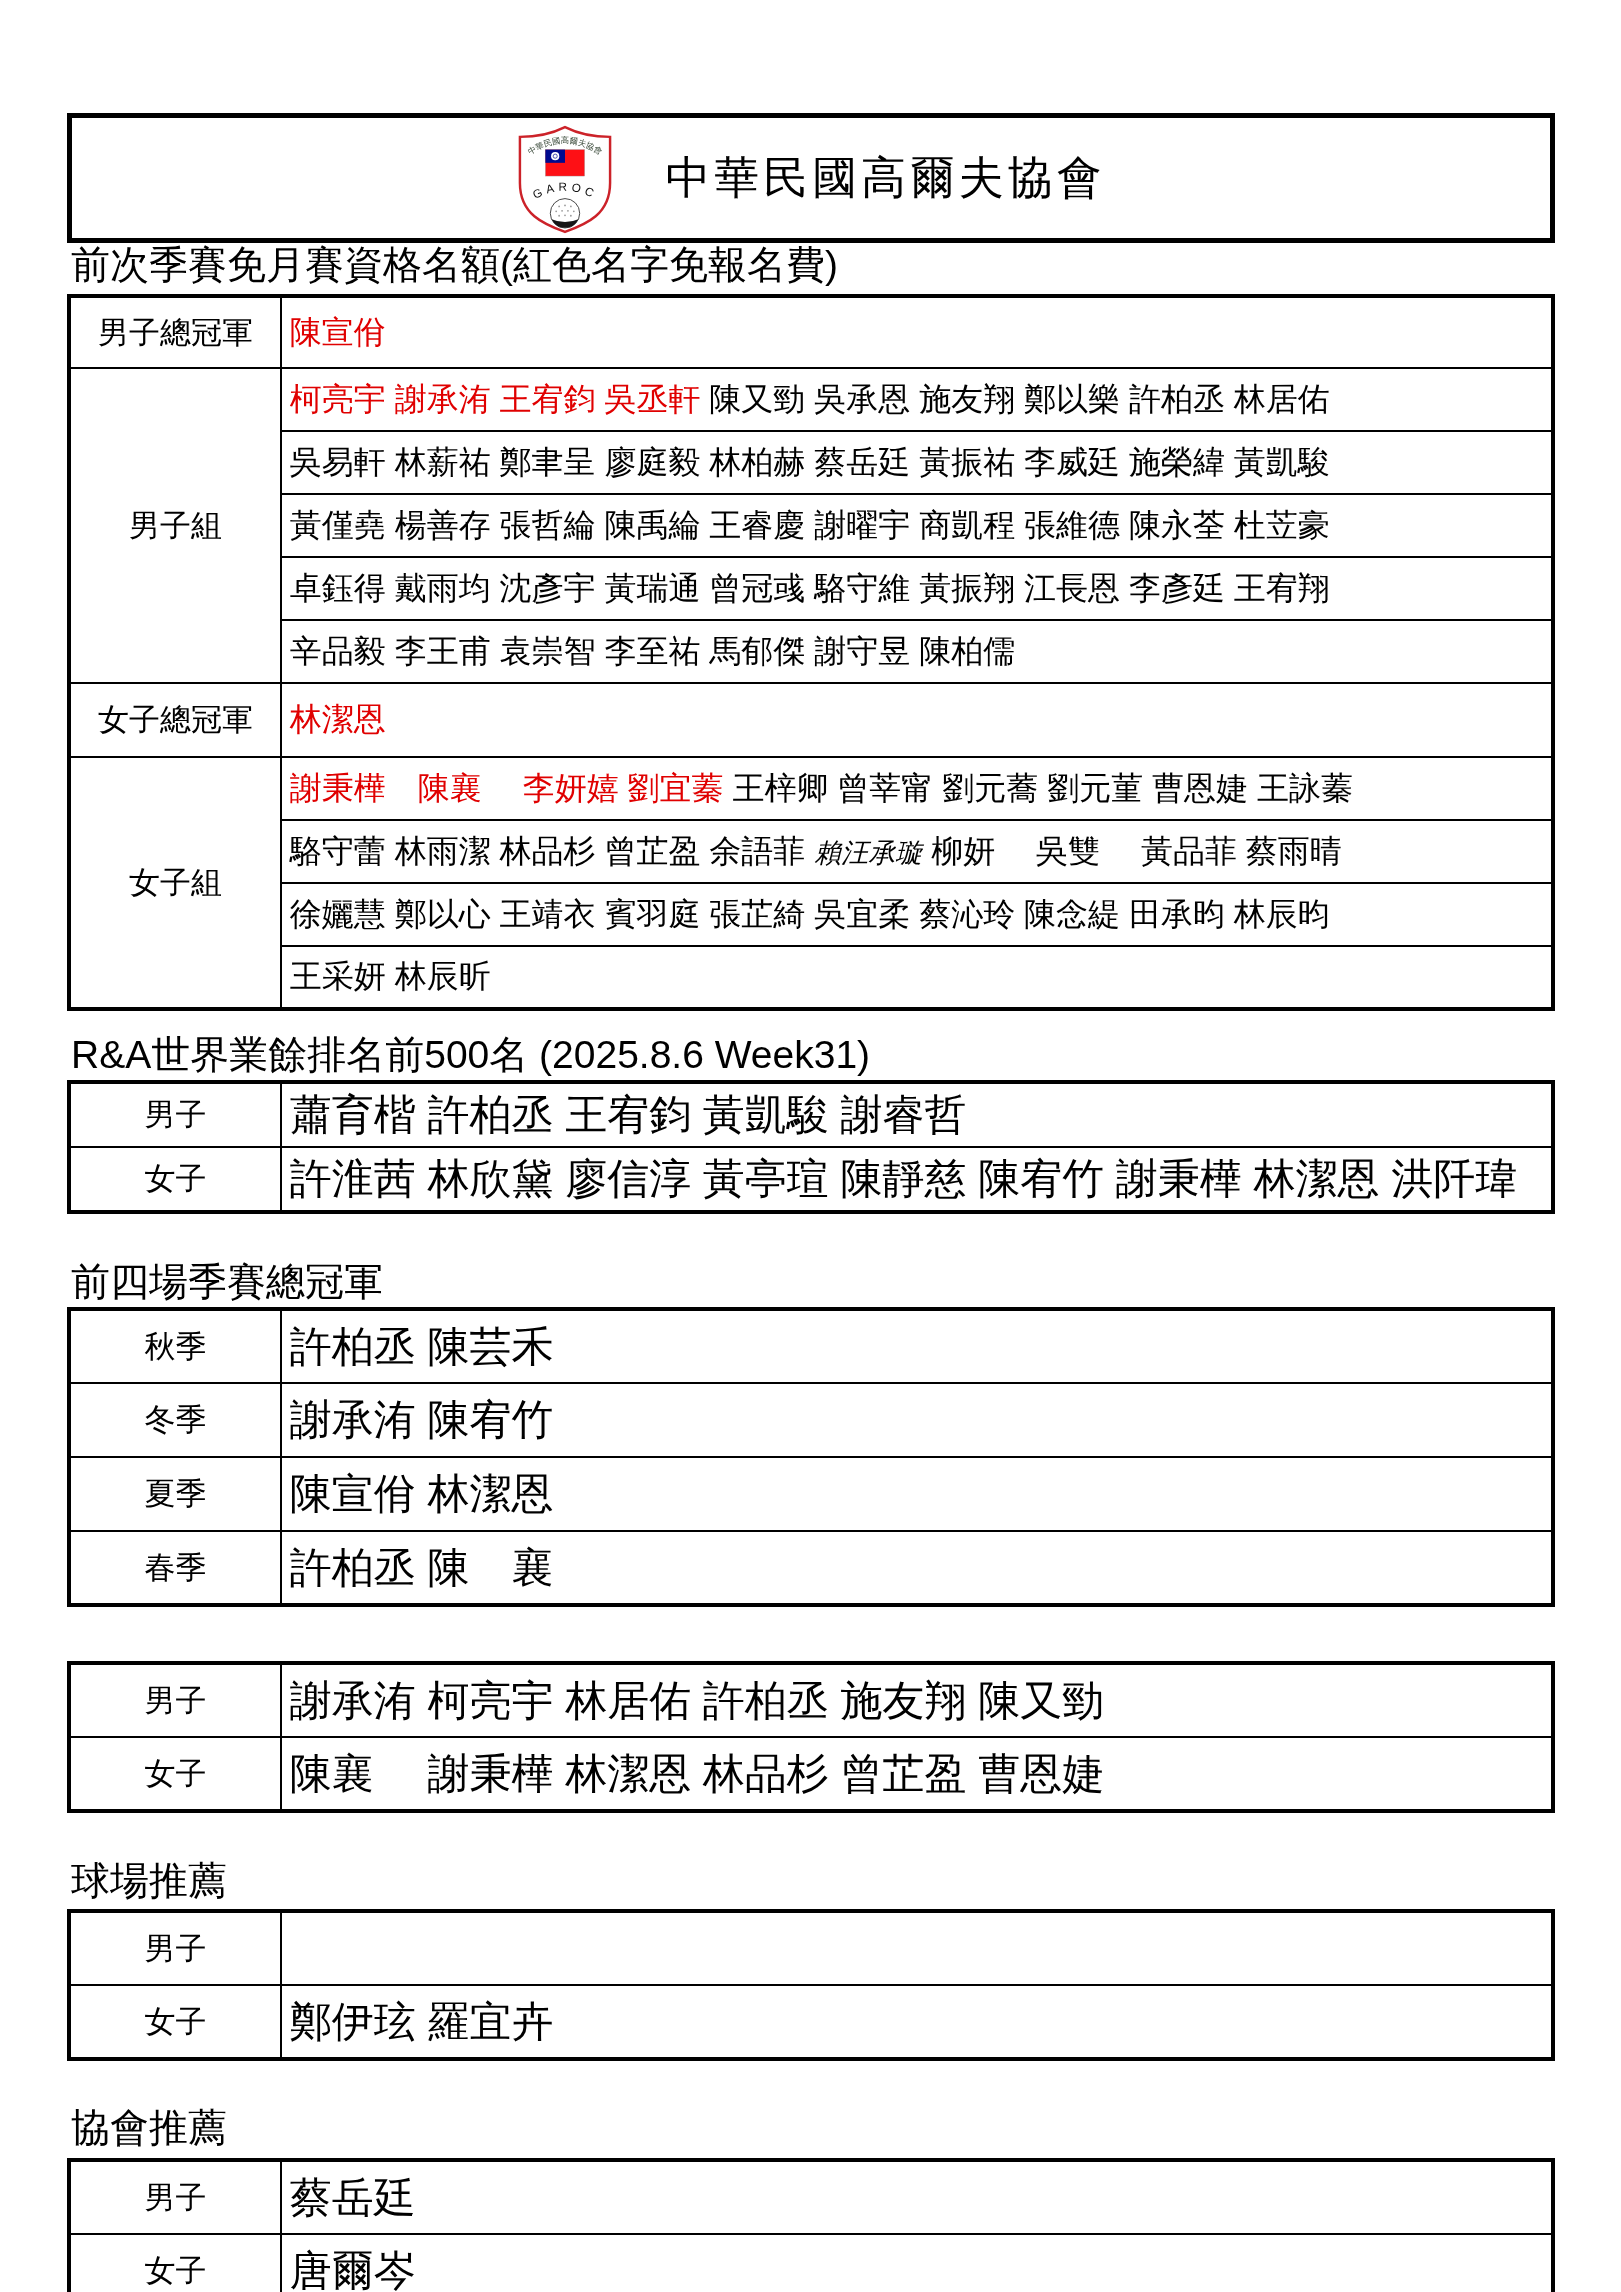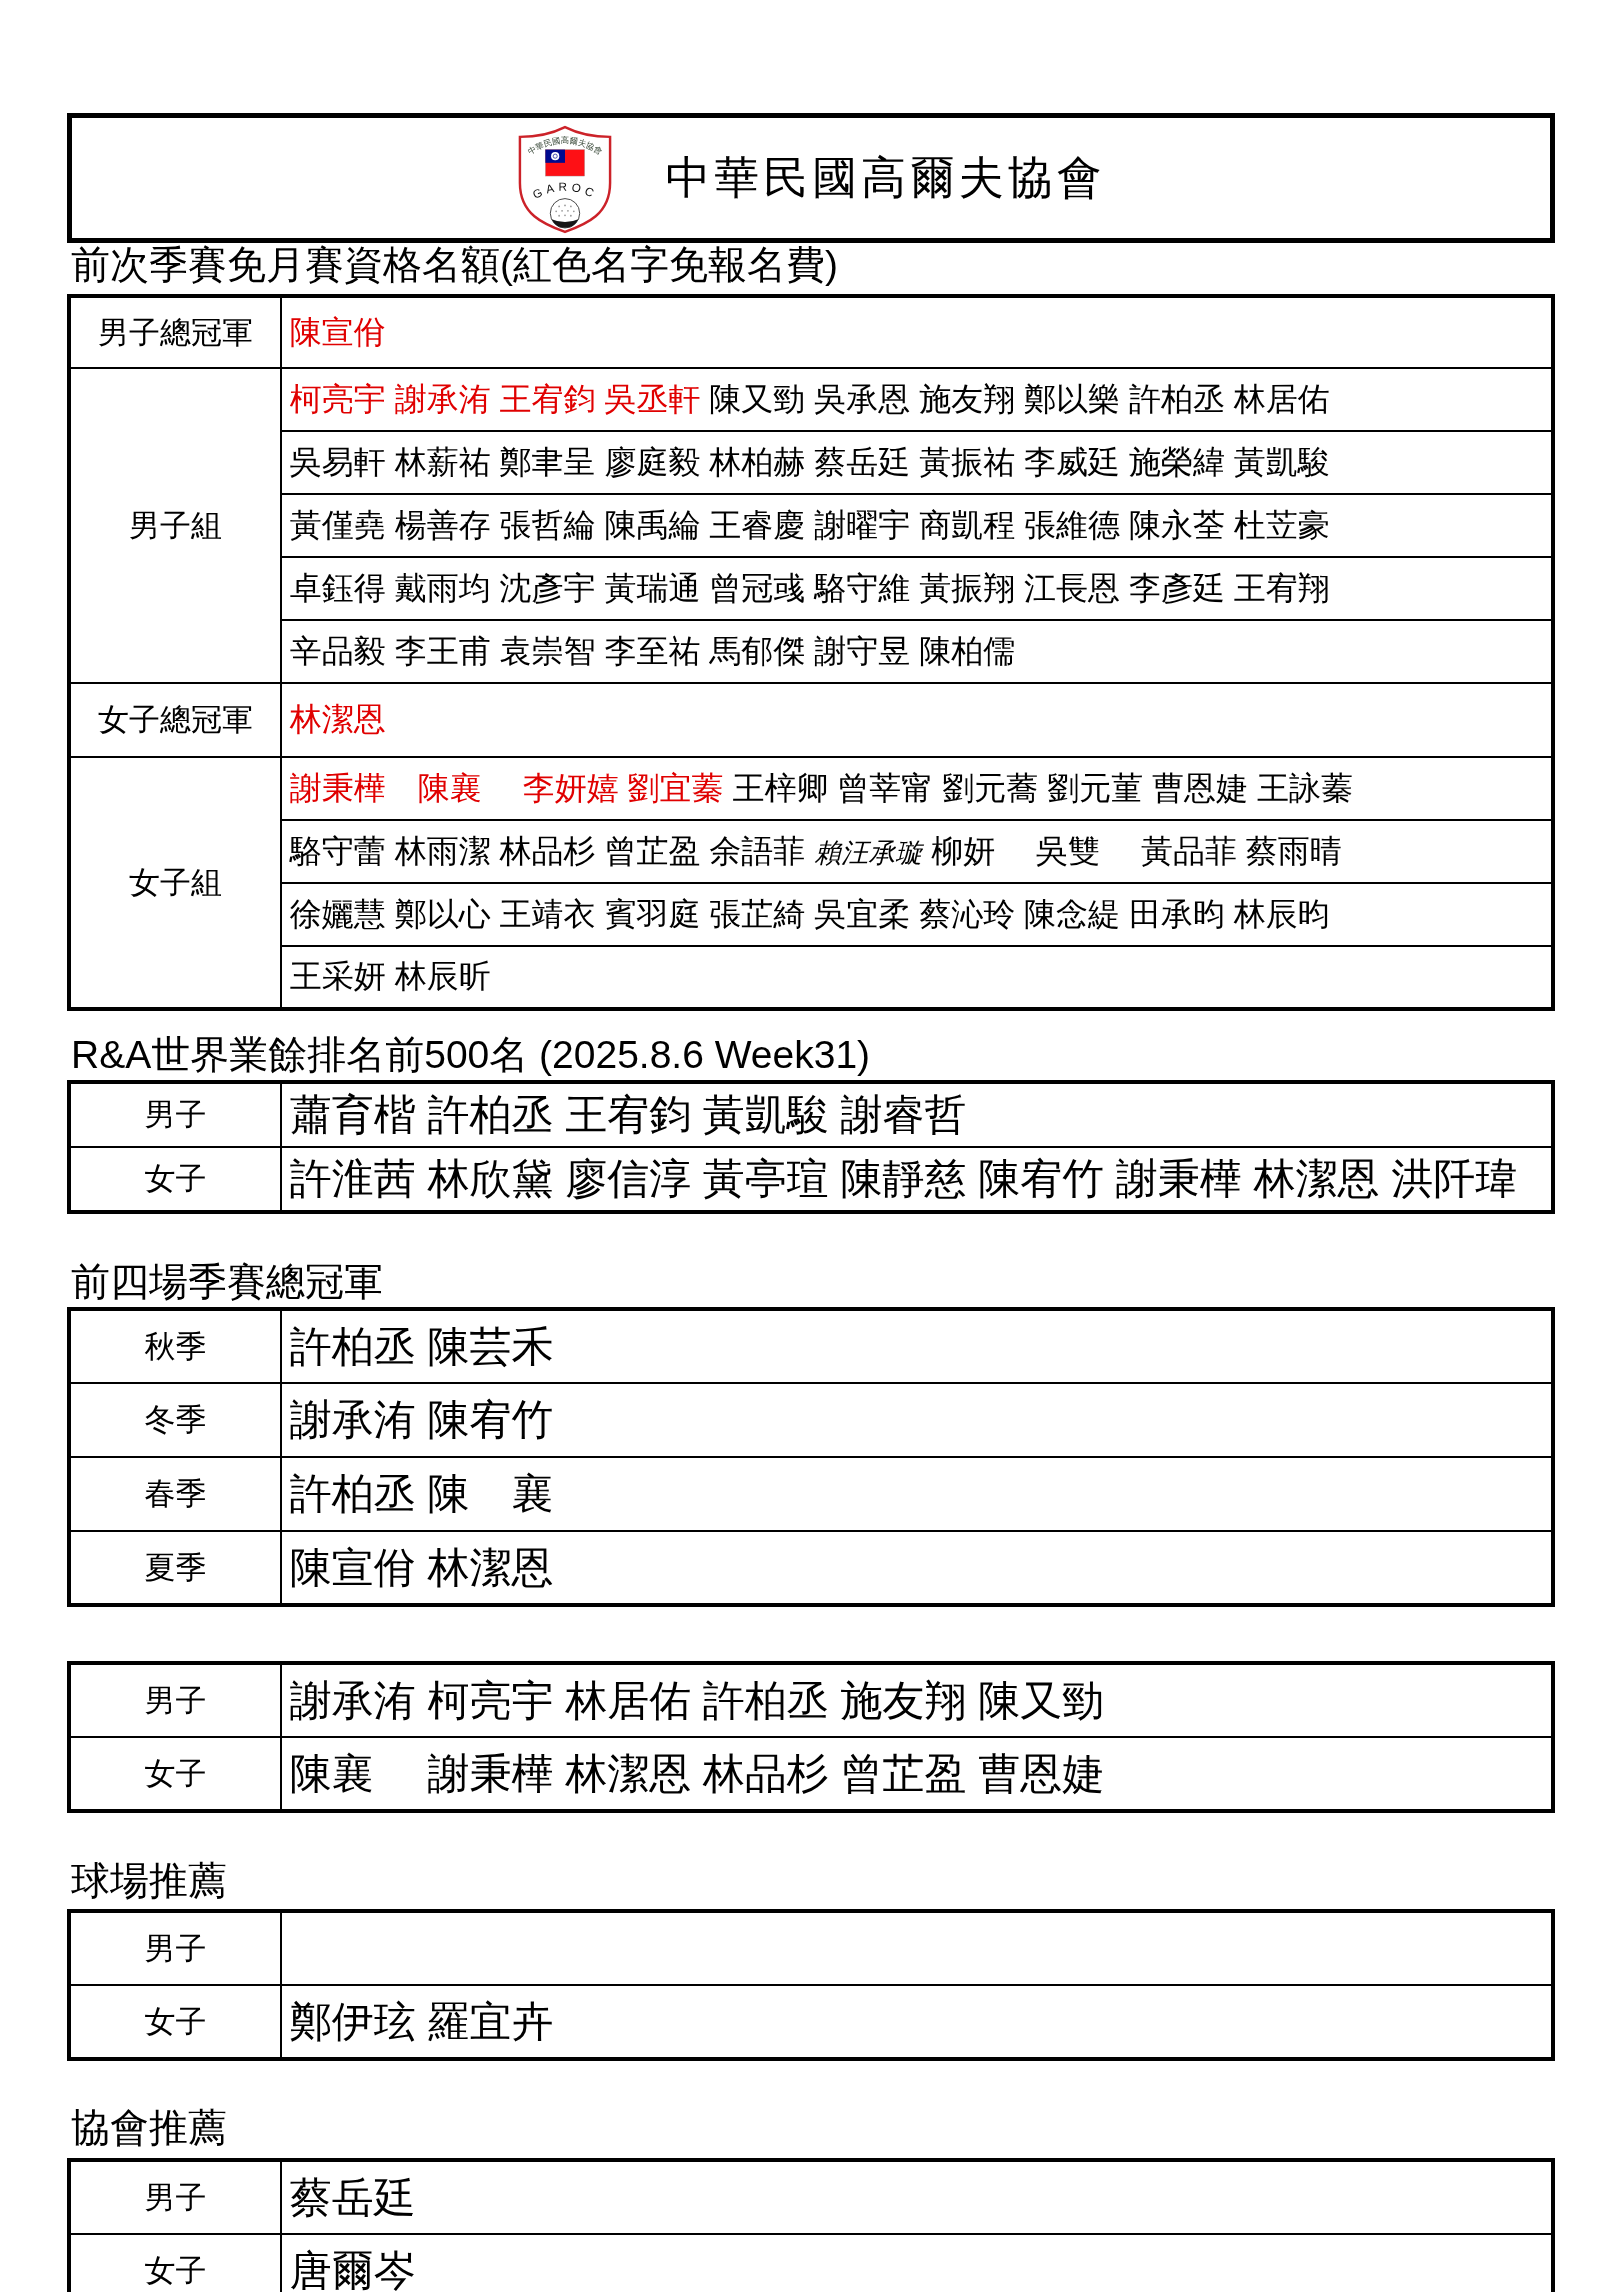--- a/index.html
+++ b/index.html
@@ -137,27 +137,27 @@
     <tbody>
         <tr class="h62">
       <td class="lbl">秋季</td>
       <td class="val"><span>許柏丞 陳芸禾</span></td>
     </tr>
     <tr class="h62">
       <td class="lbl">冬季</td>
       <td class="val"><span>謝承洧 陳宥竹</span></td>
     </tr>
     <tr class="h62">
+      <td class="lbl">夏季</td>
+      <td class="val"><span>陳宣佾 林潔恩</span></td>
+    </tr>
+    <tr class="h62">
       <td class="lbl">春季</td>
       <td class="val"><span>許柏丞 陳　襄</span></td>
     </tr>
-    <tr class="h62">
-      <td class="lbl">夏季</td>
-      <td class="val"><span>陳宣佾 林潔恩</span></td>
-    </tr>
   </tbody>
     </table>
 
   <div class="sec-heading" style="top:1703px;">國家一隊</div>
   <table class="tbl sec-table" style="top:1661px;">
     <tbody>
         <tr class="h62">
       <td class="lbl">男子</td>
       <td class="val"><span>謝承洧 柯亮宇 林居佑 許柏丞 施友翔 陳又勁</span></td>
     </tr>

